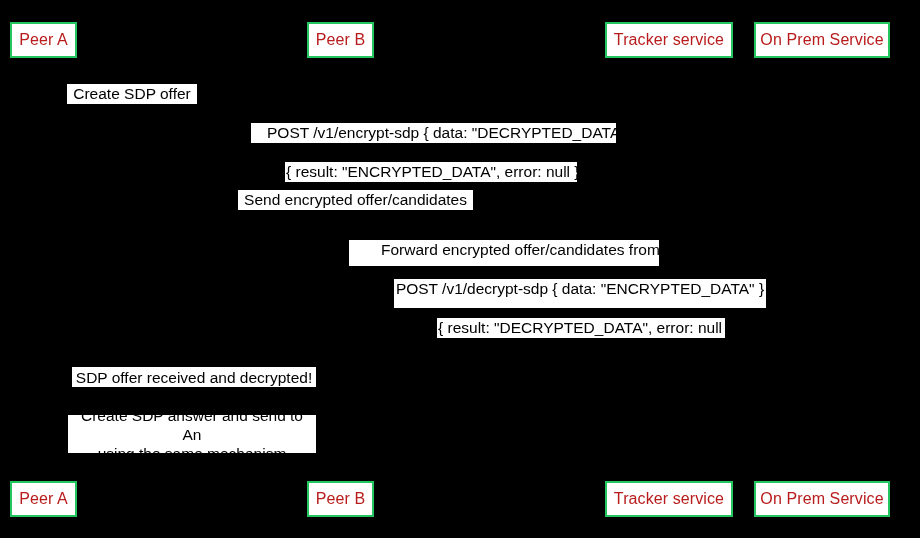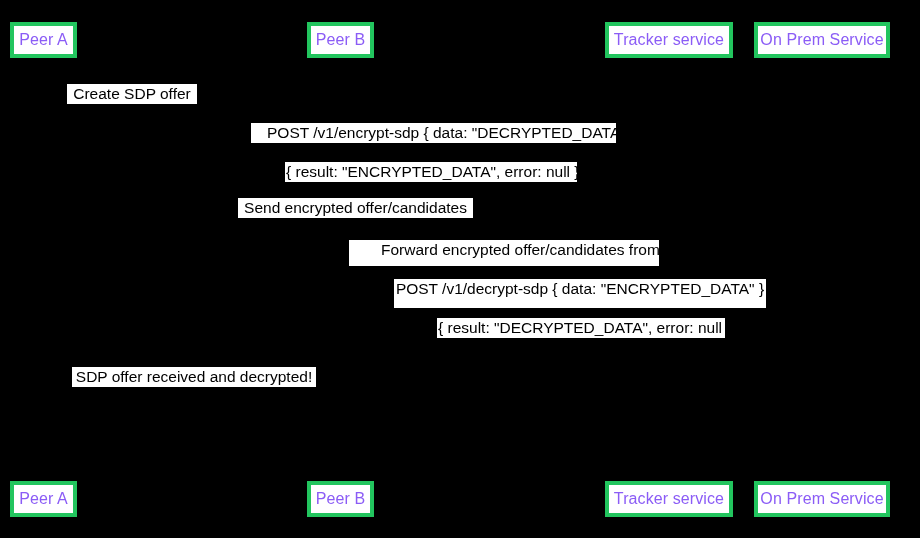--- a/index.html
+++ b/index.html
@@ -20,22 +20,22 @@
     left: 0;
     top: 0;
     width: 920px;
     height: 538px;
     background: #000000;
   }
   
   .participant {
     position: absolute;
     background: #ffffff;
-    color: #8b5cf6;
-    border: 4px solid #22c55e;
+    color: #b91c1c;
+    border: 2px solid #22c55e;
     box-sizing: border-box;
     font-size: 16px;
     line-height: 1;
     display: flex;
     align-items: center;
     justify-content: center;
     text-align: center;
     white-space: nowrap;
     letter-spacing: 0.1px;
   }
@@ -57,20 +57,21 @@
     color: #000000;
     font-size: 15.5px;
     line-height: 19px;
     text-align: center;
     box-sizing: border-box;
     padding: 0 2px;
     white-space: pre-line;
     display: flex;
     flex-direction: column;
     align-items: center;
+    justify-content: center;
   }
 </style>
 </head>
 <body>
 
 <div id="diagram">
 
   <div class="participant" style="left:10px; top:22px; width:67px; height:36px;">
     <span>Peer A</span>
   </div>
@@ -83,32 +84,36 @@
   <div class="participant" style="left:754px; top:22px; width:136px; height:36px;">
     <span>On Prem Service</span>
   </div>
 
   <div class="msg-label" style="left:67px; top:84px; width:130px; height:20px;">Create SDP offer</div>
 
   <div class="msg-label" style="left:251px; top:123px; width:365px; height:20px;padding-left:16px;">POST /v1/encrypt-sdp { data: "DECRYPTED_DATA" }</div>
 
   <div class="msg-label" style="left:285px; top:162px; width:292px; height:20px;">{ result: "ENCRYPTED_DATA", error: null }</div>
 
-  <div class="msg-label" style="left:238px; top:198px; width:235px; height:20px;">Send encrypted offer/candidates</div>
+  <div class="msg-label" style="left:238px; top:190px; width:235px; height:20px;">Send encrypted offer/candidates</div>
 
   <div class="msg-label" style="left:349px; top:240px; width:310px; height:26px;padding-left:32px;">Forward encrypted offer/candidates from A</div>
 
   <div class="msg-label" style="left:394px; top:279px; width:372px; height:29px;">POST /v1/decrypt-sdp { data: "ENCRYPTED_DATA" }</div>
 
   <div class="msg-label" style="left:437px; top:318px; width:288px; height:20px;">{ result: "DECRYPTED_DATA", error: null }</div>
 
   <div class="note-label" style="left:72px; top:367px; width:244px; height:20px;">
     <span>SDP offer received and decrypted!</span>
   </div>
 
+  <div class="note-label" style="left:68px; top:415px; width:248px; height:38px;">
+    <span>Create SDP answer and send to An</span>
+    <span>using the same mechanism</span>
+  </div>
 
   <div class="participant" style="left:10px; top:481px; width:67px; height:36px;">
     <span>Peer A</span>
   </div>
   <div class="participant" style="left:307px; top:481px; width:67px; height:36px;">
     <span>Peer B</span>
   </div>
   <div class="participant" style="left:605px; top:481px; width:128px; height:36px;">
     <span>Tracker service</span>
   </div>

